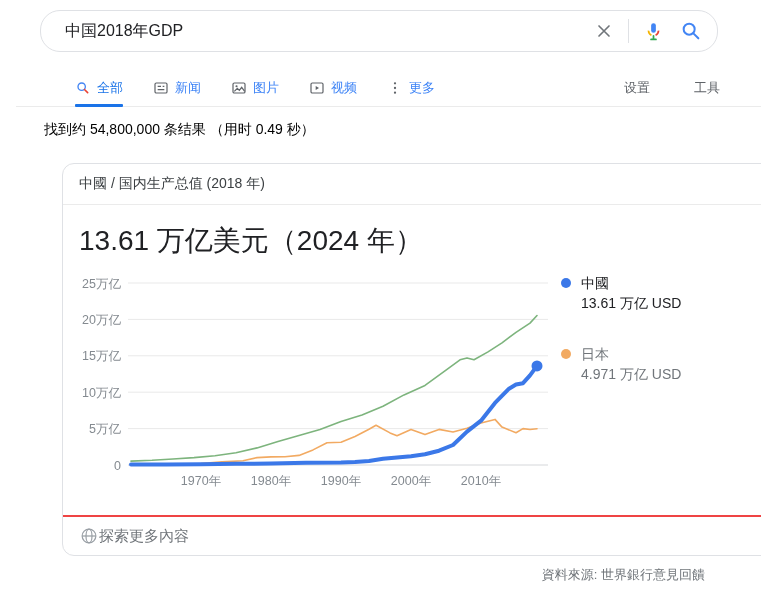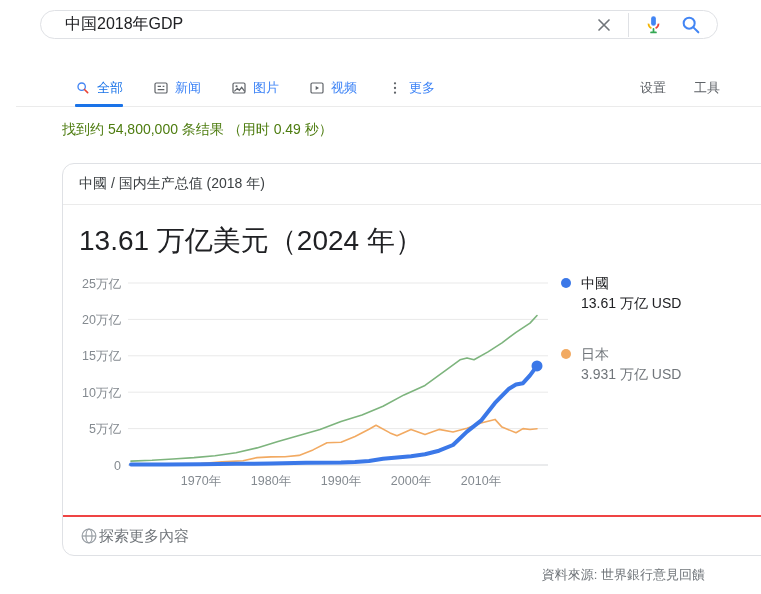--- a/index.html
+++ b/index.html
@@ -1,45 +1,45 @@
 <!DOCTYPE html>
 <html><head>
 <meta charset="utf-8">
 <style>
   * { margin:0; padding:0; box-sizing:border-box; }
   html,body { width:761px; height:594px; background:#fff; overflow:hidden;
     font-family:"Liberation Sans", sans-serif; color:#202124; }
 
   
-  .searchbar { position:absolute; left:40px; top:10px; width:678px; height:29px;
+  .searchbar { position:absolute; left:40px; top:10px; width:678px; height:42px;
     border:1px solid #dfe1e5; border-radius:20px; display:flex; align-items:center;
     padding:0 14px 0 24px; background:#fff; }
   .searchbar input { flex:1; border:none; outline:none; font-size:16px; color:#202124;
     font-family:inherit; background:transparent; }
   .sb-icon { width:24px; height:24px; display:flex; align-items:center; justify-content:center;
     cursor:pointer; flex:0 0 auto; }
   .sb-divider { width:1px; height:24px; background:#dfe1e5; margin:0 12px; flex:0 0 auto; }
   .sb-gap { width:14px; flex:0 0 auto; }
 
   
   .tabsrow { position:absolute; left:16px; top:70px; width:761px; height:37px;
     border-bottom:1px solid #ebebeb; display:flex; align-items:stretch;
     padding:0 57px 0 59px; }
   .tabs-left { display:flex; align-items:stretch; flex:1; }
-  .tabs-right { display:flex; align-items:center; }
+  .tabs-right { display:flex; align-items:center;gap:16px; }
   .tab { display:flex; align-items:center; gap:6px; font-size:13px; color:#3b82f6;
     margin-right:30px; cursor:pointer; position:relative; }
   .tab .ticon { width:16px; height:16px; display:block; }
   .tab.selected { color:#1a73e8; }
   .tab.selected::after { content:""; position:absolute; left:0; right:0; bottom:-1px;
     height:3px; background:#1a73e8; border-radius:1px; }
   .rightlink { font-size:13px; color:#5f6368; margin-left:28px; cursor:pointer; }
 
   
-  .stats { position:absolute; left:62px; top:121px; font-size:14px; color:#4d7c0f; }
+  .stats { position:absolute; left:44px; top:121px; font-size:14px; color:#000000; }
 
   
   .card { position:absolute; left:62px; top:163px; width:751px; height:393px;
     border:1px solid #dfe1e5; border-radius:12px; background:#fff; }
   .card-header { height:41px; border-bottom:1px solid #ebebeb; display:flex;
     align-items:center; padding:0 16px; font-size:14px; color:#3c4043; }
   .card-title { margin:18px 16px 0; font-size:28px; font-weight:400; color:#202124;
     line-height:36px; }
   .chart-row { display:flex; margin-top:10px; }
   .chart-svg { width:490px; height:228px; margin-left:8px; flex:0 0 auto; }
@@ -169,21 +169,21 @@
           <span class="dot" style="background: rgb(59, 120, 232);"></span>
           <div>
             <div class="lname">中國</div>
             <div class="lval">13.61 万亿 USD</div>
           </div>
         </div>
         <div class="legend-item">
           <span class="dot" style="background: rgb(242, 170, 98);"></span>
           <div>
             <div class="lname">日本</div>
-            <div class="lval">3.931 万亿 USD</div>
+            <div class="lval">4.971 万亿 USD</div>
           </div>
         </div>
       </div>
   </div>
 
   <div class="explore">
     <svg width="20" height="20" viewBox="0 0 24 24">
       <circle cx="12" cy="12" r="8.2" stroke="#9aa0a6" stroke-width="1.5" fill="none"></circle>
       <ellipse cx="12" cy="12" rx="3.6" ry="8.2" stroke="#9aa0a6" stroke-width="1.5" fill="none"></ellipse>
       <path d="M3.8 12h16.4" stroke="#9aa0a6" stroke-width="1.5"></path>

